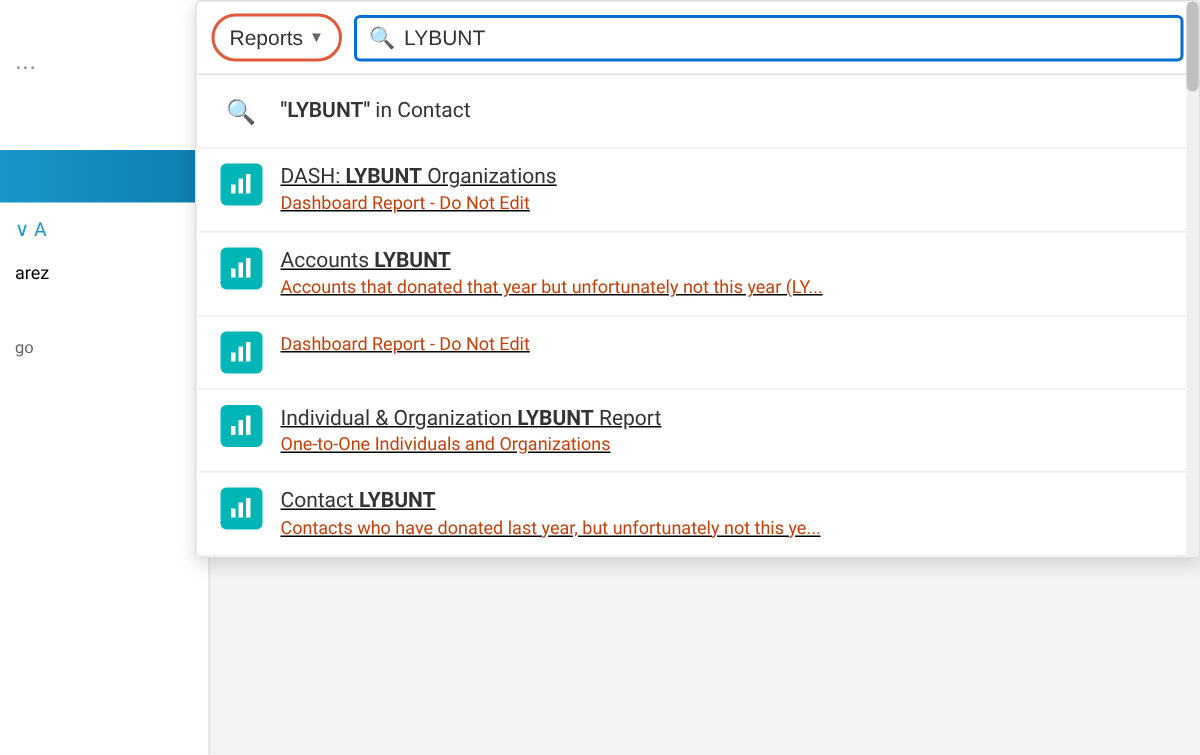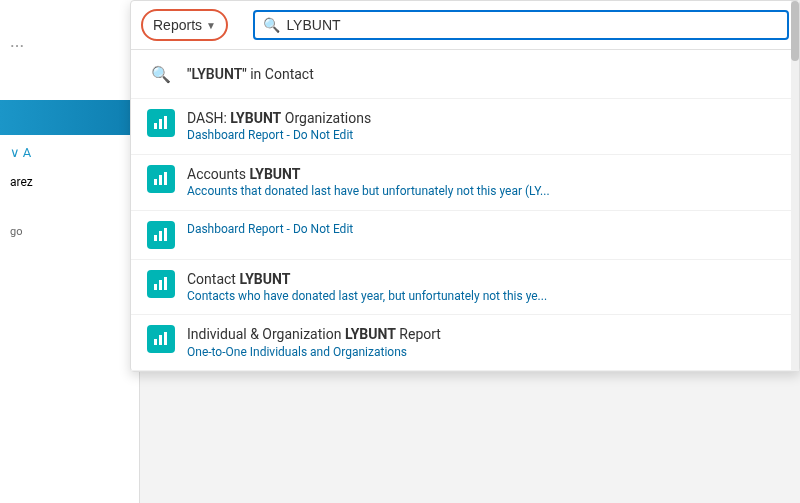--- a/index.html
+++ b/index.html
@@ -60,21 +60,21 @@
       box-shadow: 0 4px 12px rgba(0,0,0,0.15);
       z-index: 100;
     }
 
     
     .search-header {
       display: flex;
       align-items: center;
       padding: 8px 10px;
       border-bottom: 1px solid #e0e0e0;
-      gap: 25px;
+      gap: 8px;
     }
 
     .reports-button {
       display: flex;
       align-items: center;
       gap: 4px;
       padding: 6px 10px;
       border: 2px solid #e05a3a;
       border-radius: 20px;
       background: #fff;
@@ -178,35 +178,36 @@
     }
 
     .report-icon-box svg {
       width: 16px;
       height: 16px;
       fill: #fff;
     }
 
     .result-text {
       flex: 1;
+      text-decoration: underline;
     }
 
     .result-title {
       font-size: 14px;
       color: #333;
       line-height: 1.3;
     }
 
     .result-title strong {
       font-weight: 700;
     }
 
     .result-subtitle {
       font-size: 12px;
-      color: #0369a1;
+      color: #c2410c;
       line-height: 1.3;
       margin-top: 1px;
     }
 
     .search-in-label {
       font-size: 14px;
       color: #333;
     }
 
     .search-in-label strong {
@@ -270,68 +271,68 @@
         <svg viewBox="0 0 16 16">
           <rect x="1" y="8" width="3" height="6"></rect>
           <rect x="6" y="4" width="3" height="10"></rect>
           <rect x="11" y="1" width="3" height="13"></rect>
         </svg>
       </div>
       <div class="result-text">
         <div class="result-title">
           <span>Accounts </span><strong>LYBUNT</strong>
         </div>
-        <div class="result-subtitle">Accounts that donated last have but unfortunately not this year (LY...</div>
+        <div class="result-subtitle">Accounts that donated that year but unfortunately not this year (LY...</div>
       </div>
     </div>
 
     <div class="result-row">
       <div class="report-icon-box">
         <svg viewBox="0 0 16 16">
           <rect x="1" y="8" width="3" height="6"></rect>
           <rect x="6" y="4" width="3" height="10"></rect>
           <rect x="11" y="1" width="3" height="13"></rect>
         </svg>
       </div>
       <div class="result-text">
         <div class="result-subtitle">Dashboard Report - Do Not Edit</div>
+      </div>
+    </div>
+
+    <div class="result-row">
+      <div class="report-icon-box">
+        <svg viewBox="0 0 16 16">
+          <rect x="1" y="8" width="3" height="6"></rect>
+          <rect x="6" y="4" width="3" height="10"></rect>
+          <rect x="11" y="1" width="3" height="13"></rect>
+        </svg>
+      </div>
+      <div class="result-text">
+        <div class="result-title">
+          <span>Individual &amp; Organization </span><strong>LYBUNT</strong><span> Report</span>
+        </div>
+        <div class="result-subtitle">One-to-One Individuals and Organizations</div>
       </div>
     </div>
 
     <div class="result-row">
       <div class="report-icon-box">
         <svg viewBox="0 0 16 16">
           <rect x="1" y="8" width="3" height="6"></rect>
           <rect x="6" y="4" width="3" height="10"></rect>
           <rect x="11" y="1" width="3" height="13"></rect>
         </svg>
       </div>
       <div class="result-text">
         <div class="result-title">
           <span>Contact </span><strong>LYBUNT</strong>
         </div>
         <div class="result-subtitle">Contacts who have donated last year, but unfortunately not this ye...</div>
       </div>
     </div>
 
-    <div class="result-row">
-      <div class="report-icon-box">
-        <svg viewBox="0 0 16 16">
-          <rect x="1" y="8" width="3" height="6"></rect>
-          <rect x="6" y="4" width="3" height="10"></rect>
-          <rect x="11" y="1" width="3" height="13"></rect>
-        </svg>
-      </div>
-      <div class="result-text">
-        <div class="result-title">
-          <span>Individual &amp; Organization </span><strong>LYBUNT</strong><span> Report</span>
-        </div>
-        <div class="result-subtitle">One-to-One Individuals and Organizations</div>
-      </div>
-    </div>
-
   </div>
 
   <div class="scroll-track">
     <div class="scroll-thumb"></div>
   </div>
 
 </div>
 
 </body></html>

